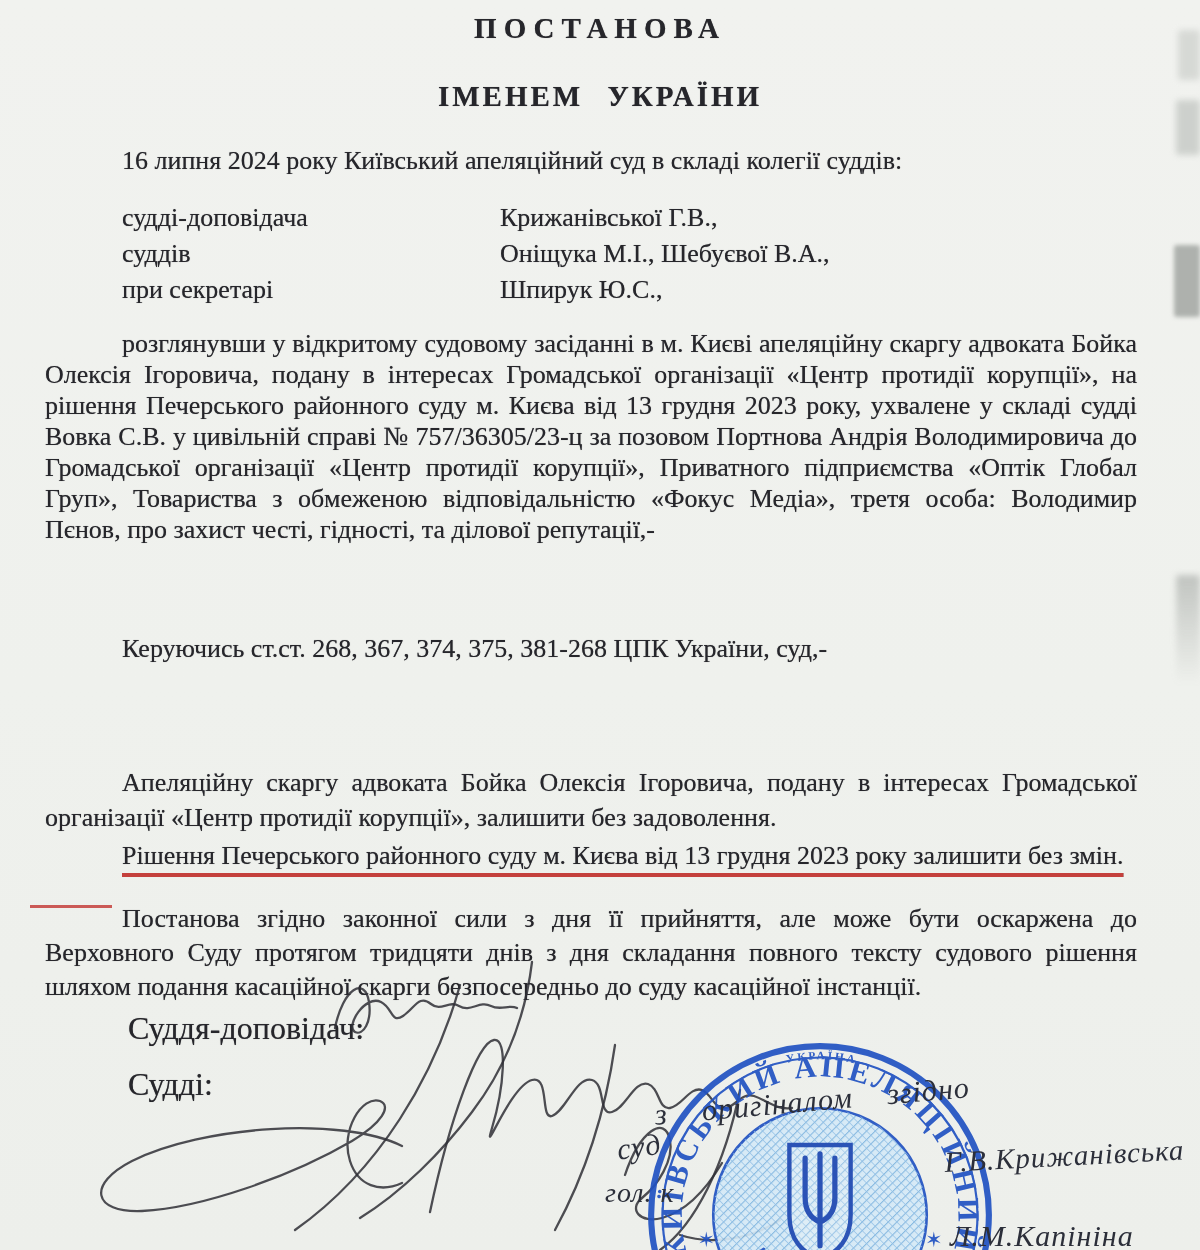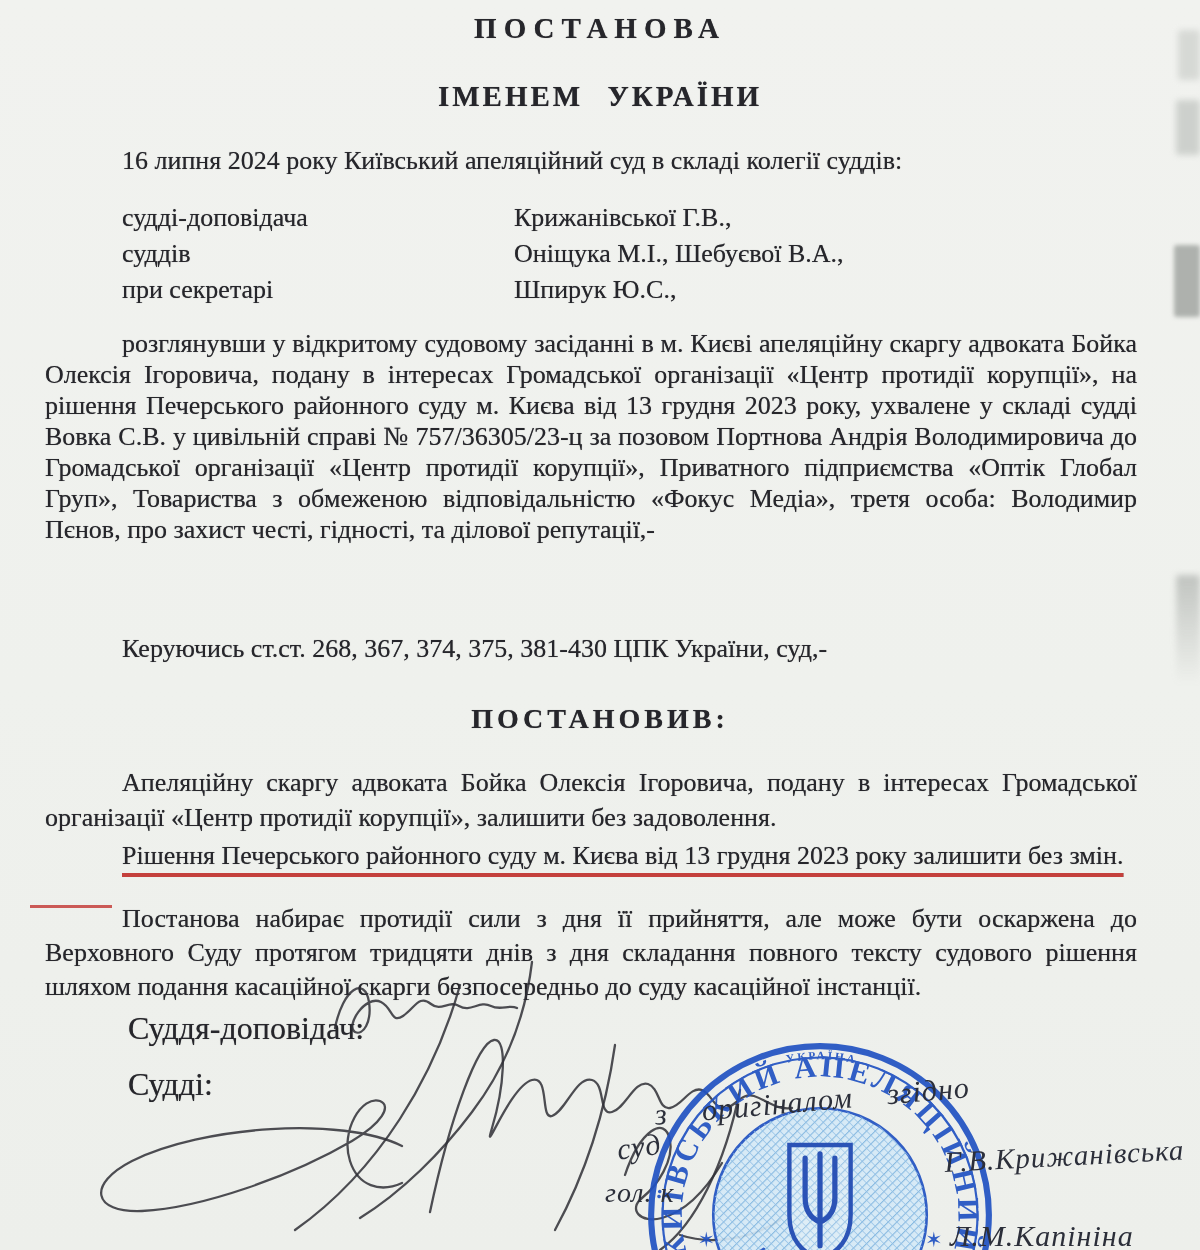--- a/index.html
+++ b/index.html
@@ -18,21 +18,21 @@
   }
   .doc-title{top:12px;font-size:29px;letter-spacing:7px;}
   .doc-subtitle{top:80px;font-size:29px;letter-spacing:3px;word-spacing:14px;}
   .sect-head{font-size:28px;letter-spacing:4px;}
   .line{position:absolute;font-size:26px;white-space:nowrap;}
   .par{
     position:absolute;left:45px;width:1092px;
     font-size:26px;text-align:justify;text-indent:77px;
   }
   .panel{position:absolute;left:122px;top:203px;width:1000px;font-size:26px;}
-  .panel-row{display:flex;height:36px;gap:14px;}
+  .panel-row{display:flex;height:36px;}
   .panel-role{width:378px;}
   .panel-name{flex:1;}
   .red-underline{
     text-decoration:underline;
     text-decoration-color:#c4403c;
     text-decoration-thickness:3.5px;
     text-underline-offset:9px;
     text-decoration-skip-ink:none;
   }
   .red-dash{
@@ -73,31 +73,30 @@
     </div>
     <div class="panel-row">
       <div class="panel-role txt">при секретарі</div>
       <div class="panel-name txt">Шпирук Ю.С.,</div>
     </div>
   </div>
 
   <div class="par txt" style="top:328px;line-height:31px;">розглянувши у відкритому судовому засіданні в м. Києві апеляційну скаргу адвоката Бойка Олексія Ігоровича, подану в інтересах Громадської організації «Центр протидії корупції», на рішення Печерського районного суду м. Києва від 13 грудня 2023 року, ухвалене у складі судді Вовка С.В. у цивільній справі № 757/36305/23-ц за позовом Портнова Андрія Володимировича до Громадської організації «Центр протидії корупції», Приватного підприємства «Оптік Глобал Груп», Товариства з обмеженою відповідальністю «Фокус Медіа», третя особа: Володимир Пєнов, про захист честі, гідності, та ділової репутації,-</div>
 
 
-  <div class="line txt" style="left:122px;top:634px;">Керуючись ст.ст. 268, 367, 374, 375, 381-430 ЦПК України, суд,-</div>
+  <div class="line txt" style="left:122px;top:634px;">Керуючись ст.ст. 268, 367, 374, 375, 381-268 ЦПК України, суд,-</div>
 
-  <div class="center-head sect-head txt" style="top:703px;">ПОСТАНОВИВ:</div>
 
   <div class="par txt" style="top:765px;line-height:35px;">Апеляційну скаргу адвоката Бойка Олексія Ігоровича, подану в інтересах Громадської організації «Центр протидії корупції», залишити без задоволення.</div>
 
   <div class="par txt red-underline" style="top:836px;line-height:40px;">Рішення Печерського районного суду м. Києва від 13 грудня 2023 року залишити без змін.</div>
 
   <div class="red-dash"></div>
 
-  <div class="par txt" style="top:902px;line-height:34px;">Постанова набирає протидії сили з дня її прийняття, але може бути оскаржена до Верховного Суду протягом тридцяти днів з дня складання повного тексту судового рішення шляхом подання касаційної скарги безпосередньо до суду касаційної інстанції.</div>
+  <div class="par txt" style="top:902px;line-height:34px;">Постанова згідно законної сили з дня її прийняття, але може бути оскаржена до Верховного Суду протягом тридцяти днів з дня складання повного тексту судового рішення шляхом подання касаційної скарги безпосередньо до суду касаційної інстанції.</div>
 
   <div class="sig-label txt" style="left:128px;top:1010px;">Суддя-доповідач:</div>
 
   <div class="sig-label txt" style="left:128px;top:1066px;">Судді:</div>
 
   <svg class="sig-svg" style="left:40px;top:950px;" width="1160" height="300" viewBox="0 0 1160 300">
     <path class="sig-path" d="M295,78 c8,-40 30,-52 34,-26 c3,20 -6,34 -14,30 c-10,-5 10,-38 26,-30 c12,6 10,22 22,14 c12,-8 16,-22 28,-12 c10,8 18,-4 28,2 c12,7 20,-6 32,0 c10,5 18,-2 26,2"></path>
     <path class="sig-path" d="M492,12 c-6,50 -22,100 -60,150 c-30,40 -70,80 -112,106"></path>
     <path class="sig-path" d="M362,196 c-60,-30 -200,-20 -270,15 c-45,23 -40,52 10,50 c60,-3 150,-35 210,-70 c30,-18 40,-35 28,-40 c-18,-6 -40,30 -30,60 c8,25 30,32 52,22"></path>
     <path class="sig-path" d="M420,35 c-25,90 -80,185 -165,245"></path>

